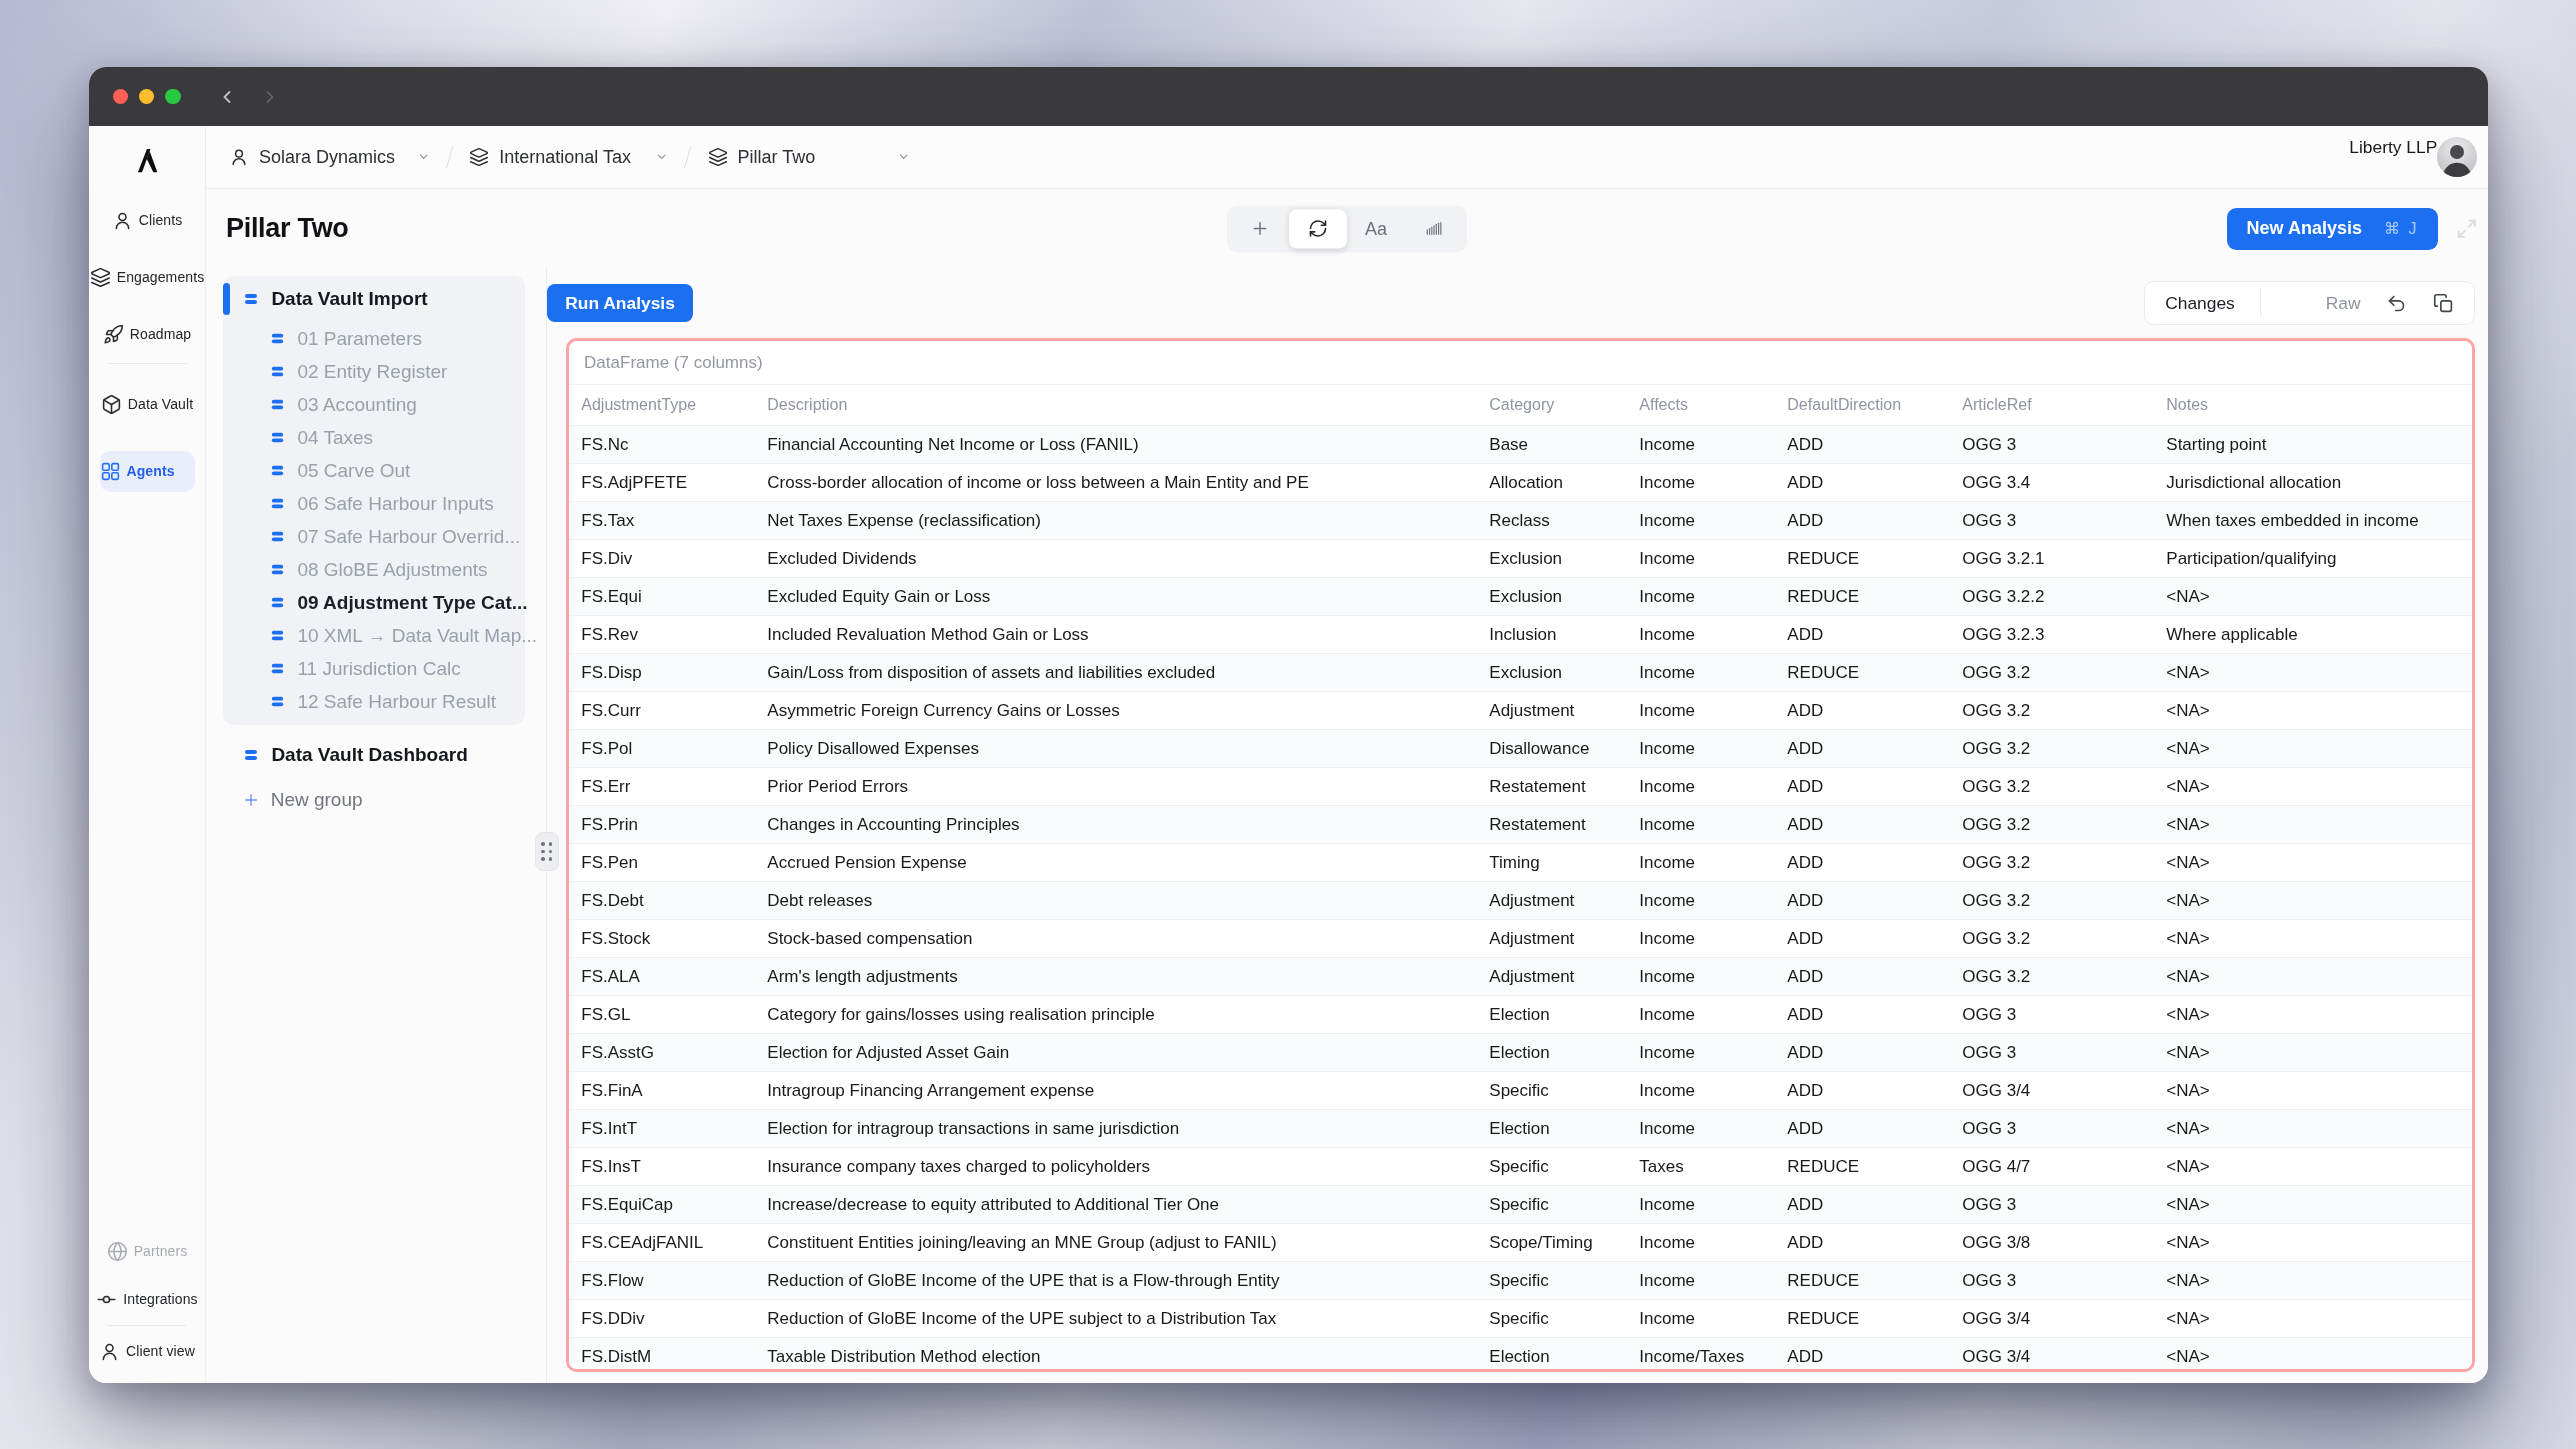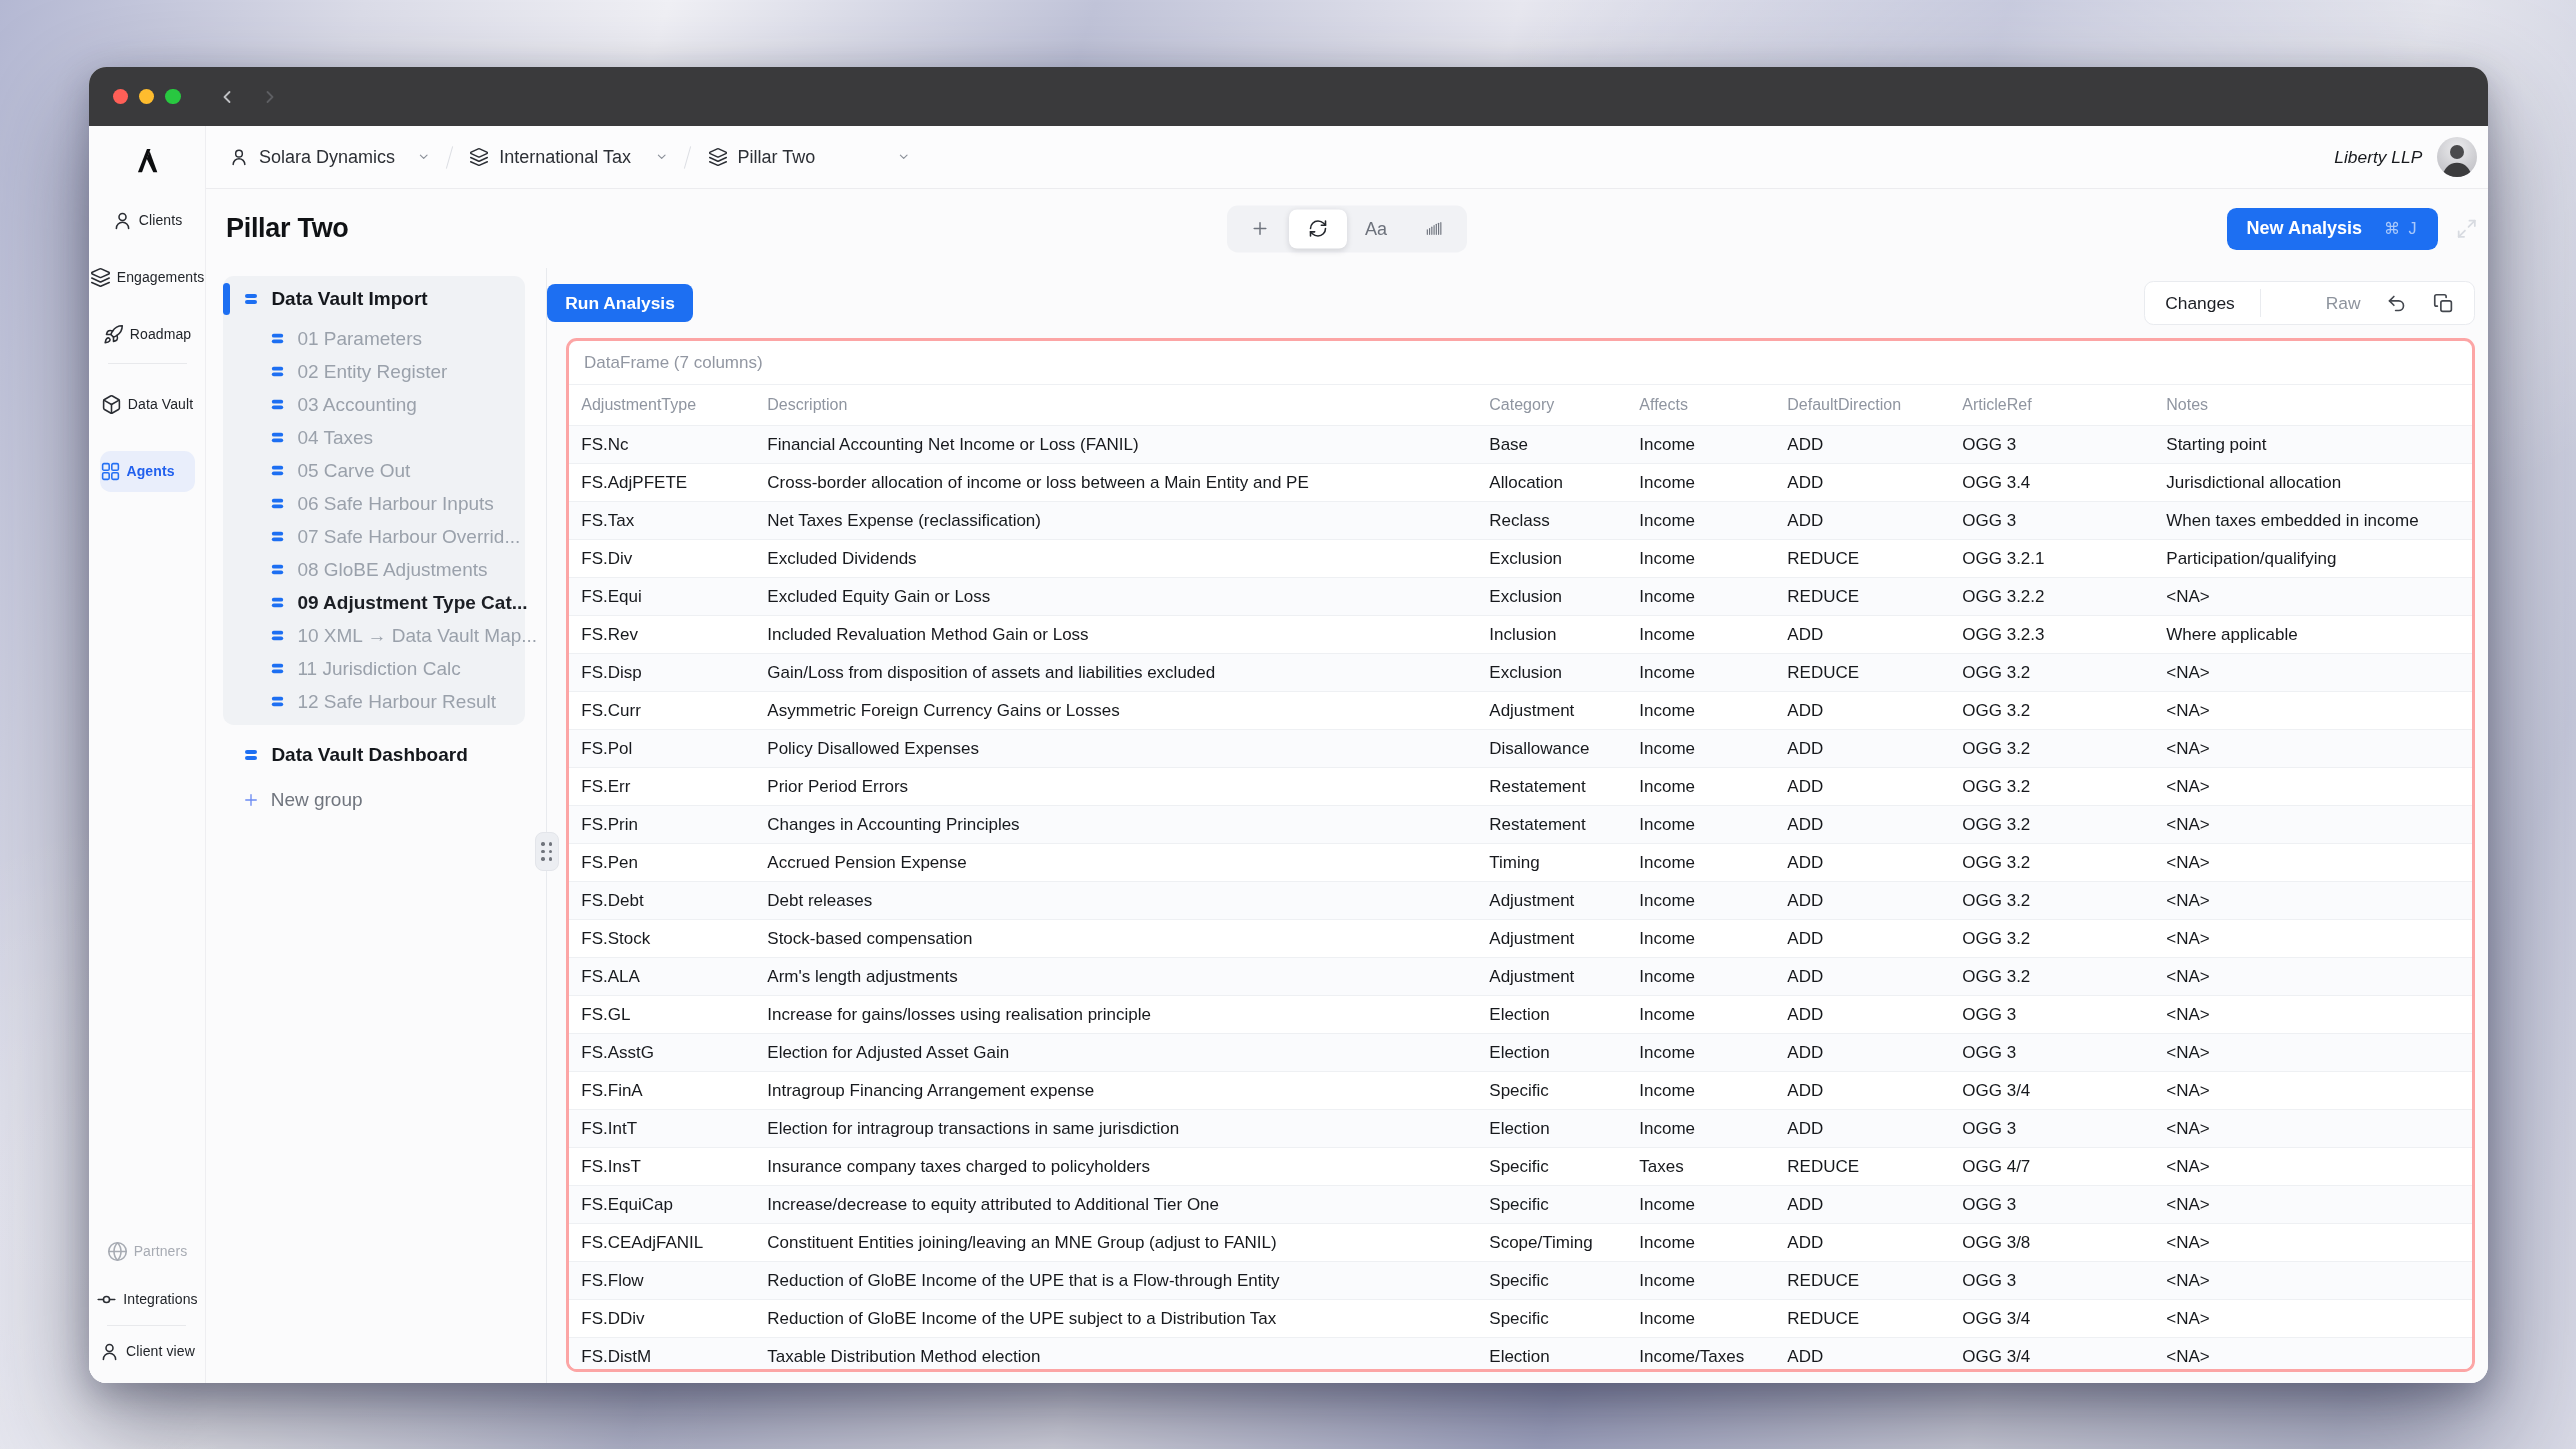--- a/index.html
+++ b/index.html
@@ -52,21 +52,21 @@
   
   .main { flex:1; display:flex; flex-direction:column; min-width:0; }
 
   .topbar { height:63px; flex:none; display:flex; align-items:center; padding:0 10.7px 0 23px;
             border-bottom:1px solid #ececef; background:#fcfcfd; }
   .crumb { display:flex; align-items:center; font-size:18px; color:#2c2f35; }
   .crumb .ci { width:20px; height:20px; stroke:#2c2f35; margin-right:10px; flex:none; }
   .crumb .cv { width:13.4px; height:13.4px; stroke:#8a8f98; margin-left:auto; flex:none; }
   .c1 { width:201px; } .c2 { width:199px; } .c3 { width:203px; }
   .crumb-sep { width:1.3px; height:23px; background:#dcdee3; transform:rotate(16deg); margin:0 19px; }
-  .account { margin-left:auto; display:flex; align-items:center; gap:15px;font-style:italic; }
+  .account { margin-left:auto; display:flex; align-items:flex-start; gap:0; }
   .account .an { font-size:17.4px; color:#17191d; }
   .avatar { width:40px; height:40px; border-radius:50%; overflow:hidden;
             background:radial-gradient(circle at 50% 30%, #ececee 0%, #cfcfd3 55%, #b9b9bf 100%); }
 
   .heading-row { height:79px; flex:none; display:flex; align-items:center; padding:0 10.7px 0 20px; position:relative; }
   .page-title { font-size:27px; font-weight:700; color:#101215; letter-spacing:-0.3px; }
   .segmented { position:absolute; left:50%; top:50%; transform:translate(-50%,-50%);
                display:flex; align-items:center; background:#f1f2f5; border-radius:10.7px; padding:4px; }
   .seg { width:58px; height:39px; display:flex; align-items:center; justify-content:center;
          color:#6d727c; font-size:18px; border-radius:8px; }
@@ -657,21 +657,21 @@
                       <td>Arm's length adjustments</td>
                       <td>Adjustment</td>
                       <td>Income</td>
                       <td>ADD</td>
                       <td>OGG 3.2</td>
                       <td>&lt;NA&gt;</td>
                     </tr>
 
                     <tr>
                       <td>FS.GL</td>
-                      <td>Increase for gains/losses using realisation principle</td>
+                      <td>Category for gains/losses using realisation principle</td>
                       <td>Election</td>
                       <td>Income</td>
                       <td>ADD</td>
                       <td>OGG 3</td>
                       <td>&lt;NA&gt;</td>
                     </tr>
 
                     <tr>
                       <td>FS.AsstG</td>
                       <td>Election for Adjusted Asset Gain</td>

